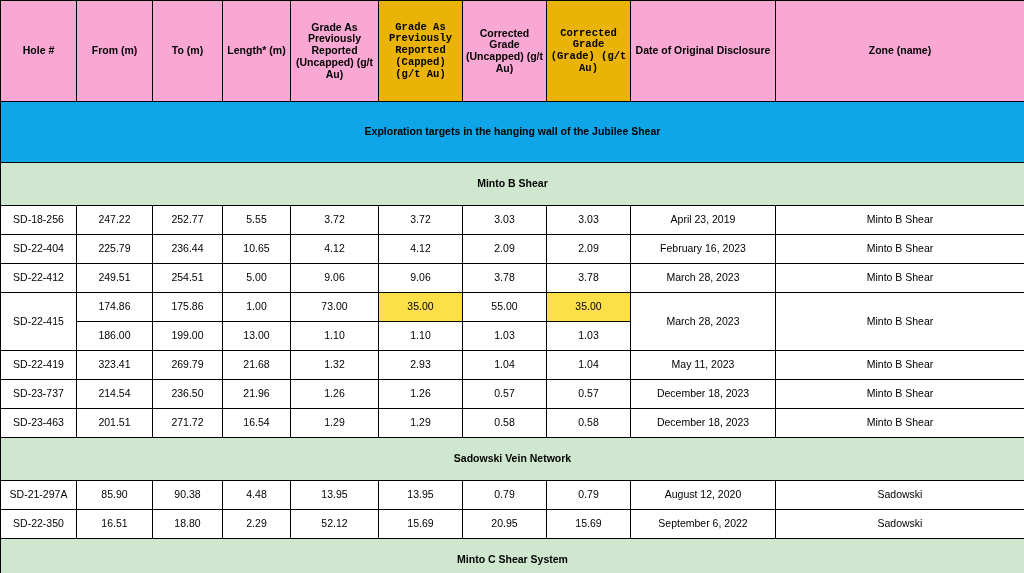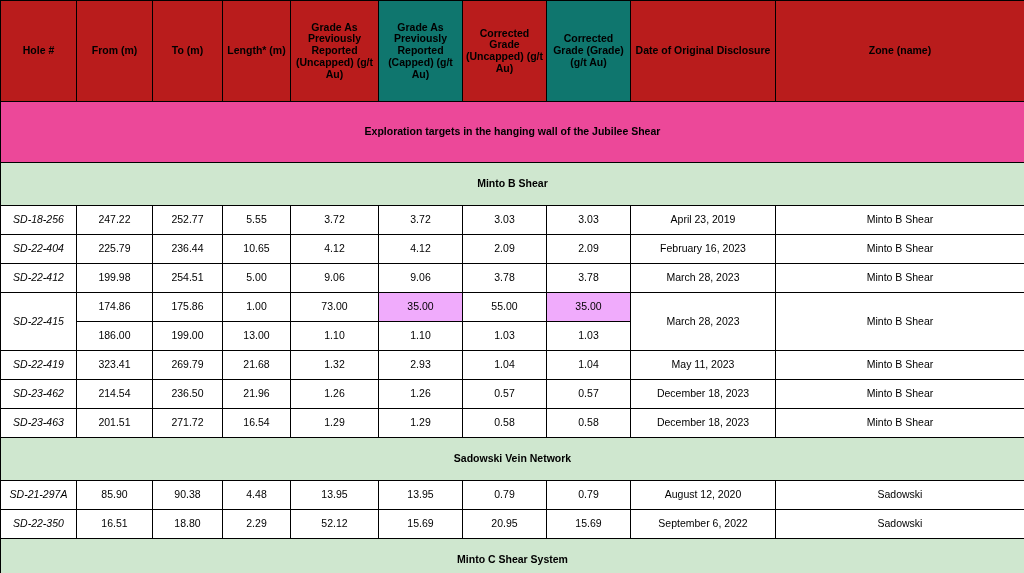--- a/index.html
+++ b/index.html
@@ -26,55 +26,55 @@
     text-align: center;
     vertical-align: middle;
     font-size: 10.5px;
     line-height: 1.12;
   }
   thead th {
     font-weight: bold;
     font-size: 10.5px;
     height: 98px;
     padding: 2px 4px;
-    background: #b91c1c;
+    background: #f9a8d4;
   }
   th.shaded {
-    background: #0f766e;
+    background: #eab308;
+    font-family: Liberation Mono, monospace;
   }
   td.section-title {
     font-weight: bold;
     font-size: 15px;
-    background: #ec4899;
+    background: #0ea5e9;
     height: 58px;
   }
   td.group-title {
     font-weight: bold;
     font-size: 13.5px;
     background: #cfe7cf;
     height: 40px;
   }
   td.hole {
     font-size: 10px;
     width: 76px;
     line-height: 1.1;
     padding: 2px 1px;
-    font-style: italic;
   }
   td.num {
     font-size: 10.5px;
   }
   td.zone {
     font-size: 10.5px;
   }
   td.date {
     font-size: 10.5px;
   }
   td.highlight {
-    background: #f0abfc;
+    background: #fde047;
   }
   tbody tr.data-row td {
     height: 26px;
   }
   col.c-hole { width: 76px; }
   col.c-from { width: 76px; }
   col.c-to { width: 70px; }
   col.c-len { width: 68px; }
   col.c-guncap { width: 88px; }
   col.c-gcap { width: 84px; }
@@ -139,21 +139,21 @@
         <td class="num">10.65</td>
         <td class="num">4.12</td>
         <td class="num">4.12</td>
         <td class="num">2.09</td>
         <td class="num">2.09</td>
         <td class="date">February 16, 2023</td>
         <td class="zone">Minto B Shear</td>
       </tr>
       <tr class="data-row">
         <td class="hole">SD-22-412</td>
-        <td class="num">199.98</td>
+        <td class="num">249.51</td>
         <td class="num">254.51</td>
         <td class="num">5.00</td>
         <td class="num">9.06</td>
         <td class="num">9.06</td>
         <td class="num">3.78</td>
         <td class="num">3.78</td>
         <td class="date">March 28, 2023</td>
         <td class="zone">Minto B Shear</td>
       </tr>
       <tr class="data-row">
@@ -183,21 +183,21 @@
         <td class="num">269.79</td>
         <td class="num">21.68</td>
         <td class="num">1.32</td>
         <td class="num">2.93</td>
         <td class="num">1.04</td>
         <td class="num">1.04</td>
         <td class="date">May 11, 2023</td>
         <td class="zone">Minto B Shear</td>
       </tr>
       <tr class="data-row">
-        <td class="hole">SD-23-462</td>
+        <td class="hole">SD-23-737</td>
         <td class="num">214.54</td>
         <td class="num">236.50</td>
         <td class="num">21.96</td>
         <td class="num">1.26</td>
         <td class="num">1.26</td>
         <td class="num">0.57</td>
         <td class="num">0.57</td>
         <td class="date">December 18, 2023</td>
         <td class="zone">Minto B Shear</td>
       </tr>

